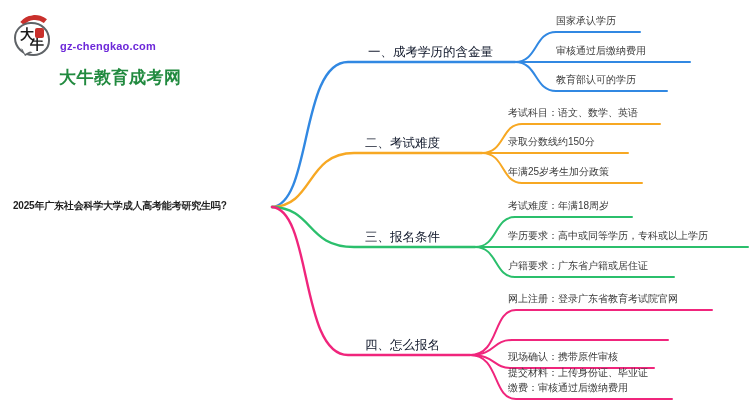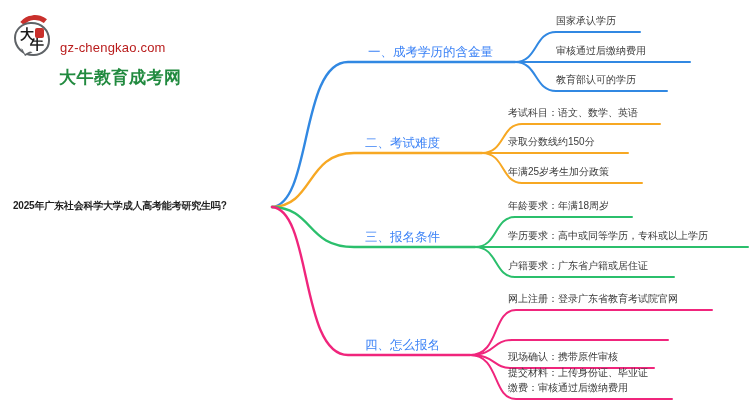--- a/index.html
+++ b/index.html
@@ -17,31 +17,31 @@
                border:6px solid transparent;border-top-color:#5f6367;transform:rotate(18deg);}
   .logo-bubble::before{content:"";position:absolute;left:4px;bottom:-5px;width:0;height:0;
                border:5px solid transparent;border-top-color:#fff;transform:rotate(18deg);z-index:2;}
   .glyph-da{position:absolute;left:4px;top:2px;font-family:"Liberation Serif","DejaVu Serif",serif;
             font-weight:700;font-size:14px;color:#1c1c1c;}
   .glyph-niu{position:absolute;left:14px;top:12px;font-family:"Liberation Serif","DejaVu Serif",serif;
             font-weight:700;font-size:14px;color:#1c1c1c;}
   .logo-seal{position:absolute;right:4px;top:4px;width:9px;height:10px;background:#c9302c;border-radius:2px;}
   .brand{position:absolute;left:47px;top:5px;font-size:17px;font-weight:700;color:#218a3f;
          letter-spacing:.5px;white-space:nowrap;margin-top:48px;}
-  .siteurl{position:absolute;left:48px;top:27px;font-size:13px;font-weight:400;color:#b91c1c;
+  .siteurl{position:absolute;left:48px;top:27px;font-size:11px;font-weight:700;color:#6d28d9;
          letter-spacing:.2px;white-space:nowrap;}
 
   
   svg.links{position:absolute;left:0;top:0;}
   path.link{fill:none;stroke-width:2;stroke-linecap:round;}
   path.trunk{fill:none;stroke-width:2.4;stroke-linecap:round;}
 
   .node{position:absolute;white-space:nowrap;color:#3d3d3d;}
   .root-node{font-size:10px;font-weight:700;color:#1f1f1f;letter-spacing:-0.2px;}
-  .branch-node{font-size:12.5px;font-weight:500;color:#3b82f6;}
+  .branch-node{font-size:12.5px;font-weight:500;color:#0f172a;}
   .leaf-node{font-size:10px;color:#3a3a3a;}
 </style>
 </head>
 <body>
 
 <div id="canvas">
 
   <div class="logo">
     <div class="logo-icon">
       <div class="logo-arc"></div>
@@ -88,21 +88,21 @@
   <div class="node branch-node" style="left:365px;top:337px;">四、怎么报名</div>
 
   <div class="node leaf-node" style="left:556px;top:14px;">国家承认学历</div>
   <div class="node leaf-node" style="left:556px;top:44px;">审核通过后缴纳费用</div>
   <div class="node leaf-node" style="left:556px;top:73px;">教育部认可的学历</div>
 
   <div class="node leaf-node" style="left:508px;top:106px;">考试科目：语文、数学、英语</div>
   <div class="node leaf-node" style="left:508px;top:135px;">录取分数线约150分</div>
   <div class="node leaf-node" style="left:508px;top:165px;">年满25岁考生加分政策</div>
 
-  <div class="node leaf-node" style="left:508px;top:199px;">年龄要求：年满18周岁</div>
+  <div class="node leaf-node" style="left:508px;top:199px;">考试难度：年满18周岁</div>
   <div class="node leaf-node" style="left:508px;top:229px;">学历要求：高中或同等学历，专科或以上学历</div>
   <div class="node leaf-node" style="left:508px;top:259px;">户籍要求：广东省户籍或居住证</div>
 
   <div class="node leaf-node" style="left:508px;top:292px;">网上注册：登录广东省教育考试院官网</div>
   <div class="node leaf-node" style="left:508px;top:322px;margin-top:44px;">提交材料：上传身份证、毕业证</div>
   <div class="node leaf-node" style="left:508px;top:350px;">现场确认：携带原件审核</div>
   <div class="node leaf-node" style="left:508px;top:381px;">缴费：审核通过后缴纳费用</div>
 
 </div>
 

